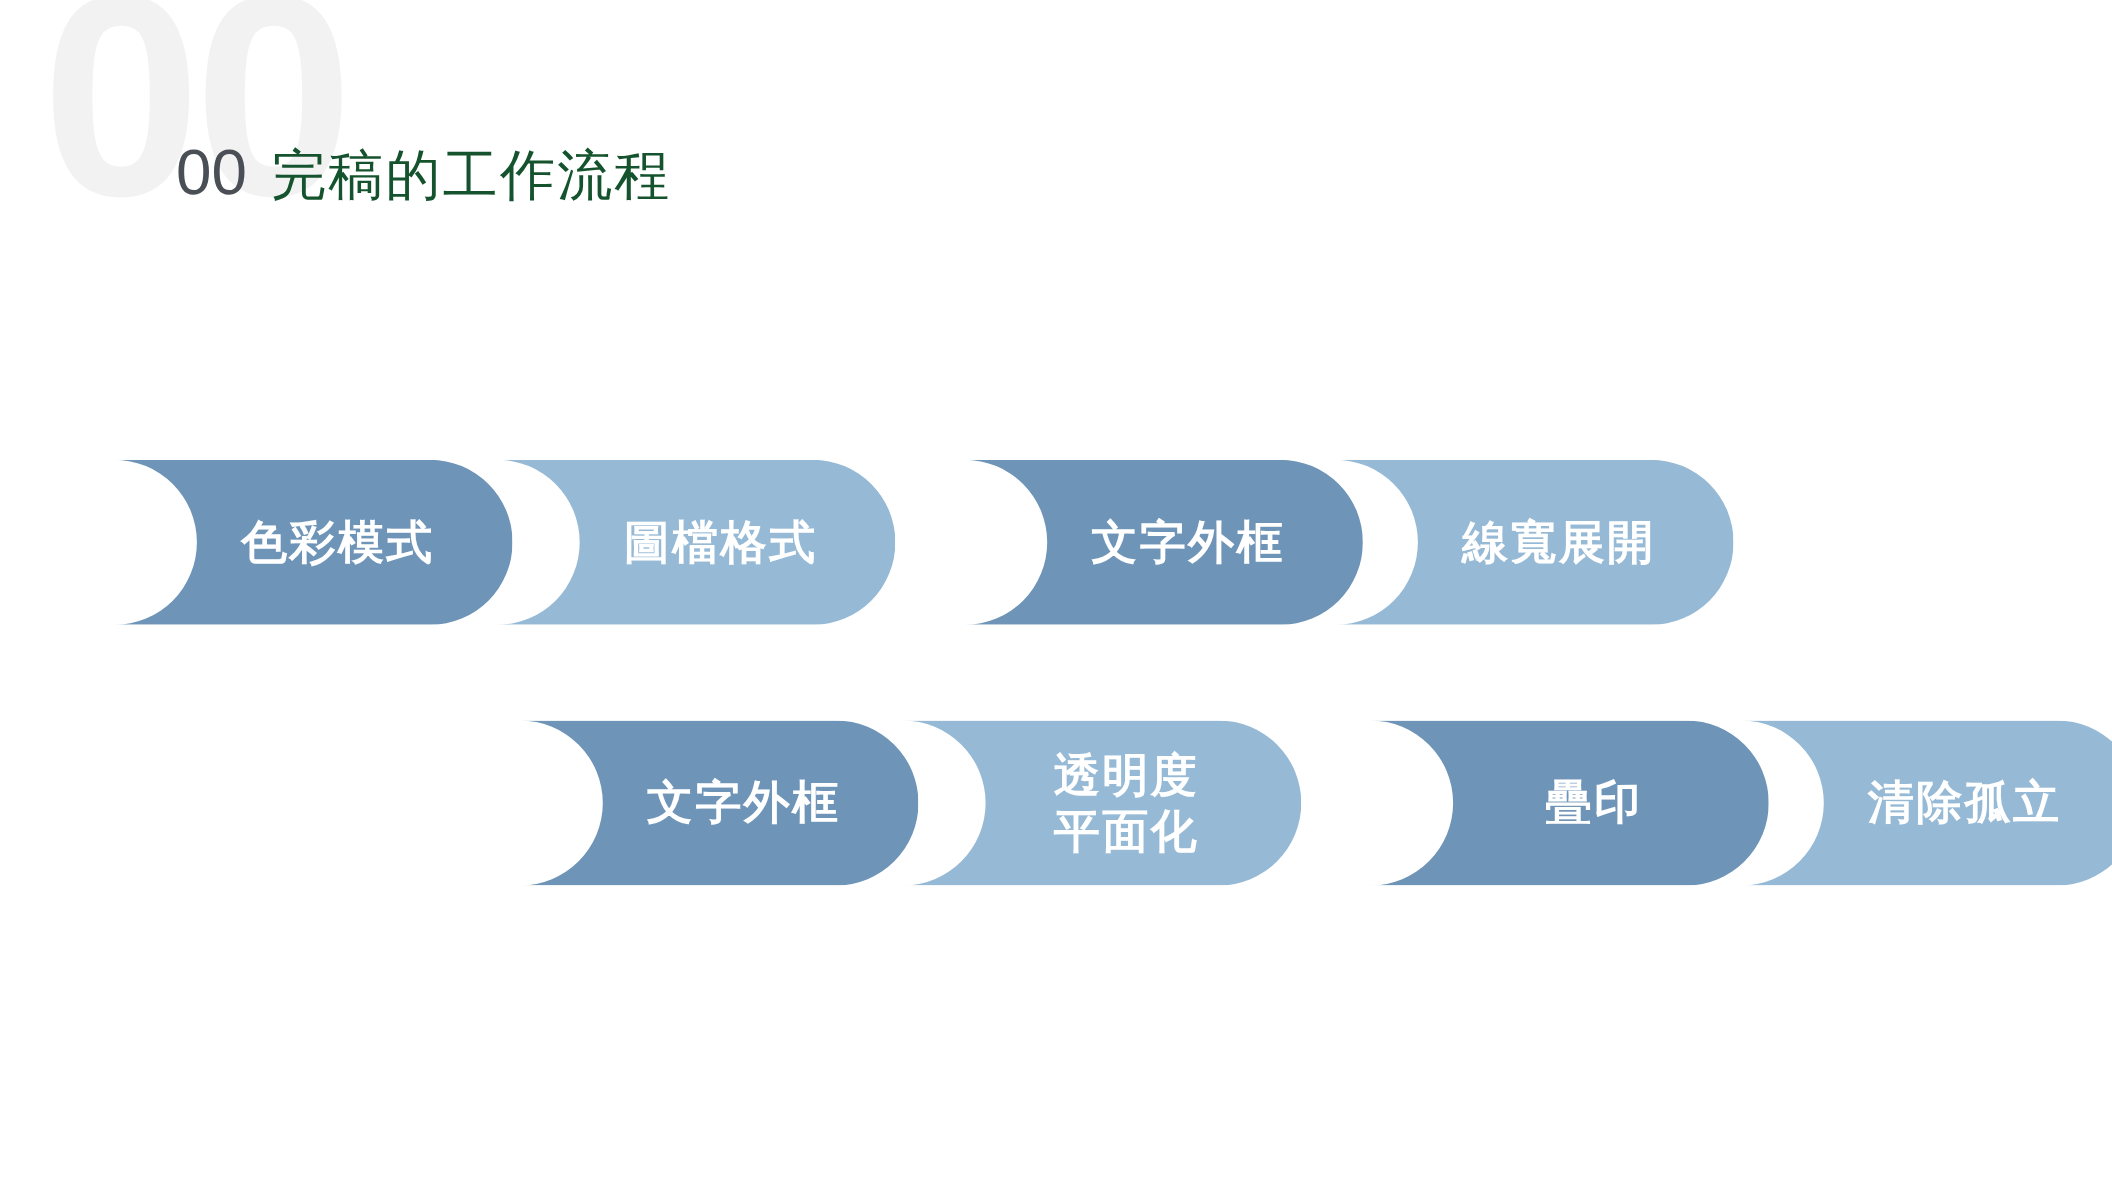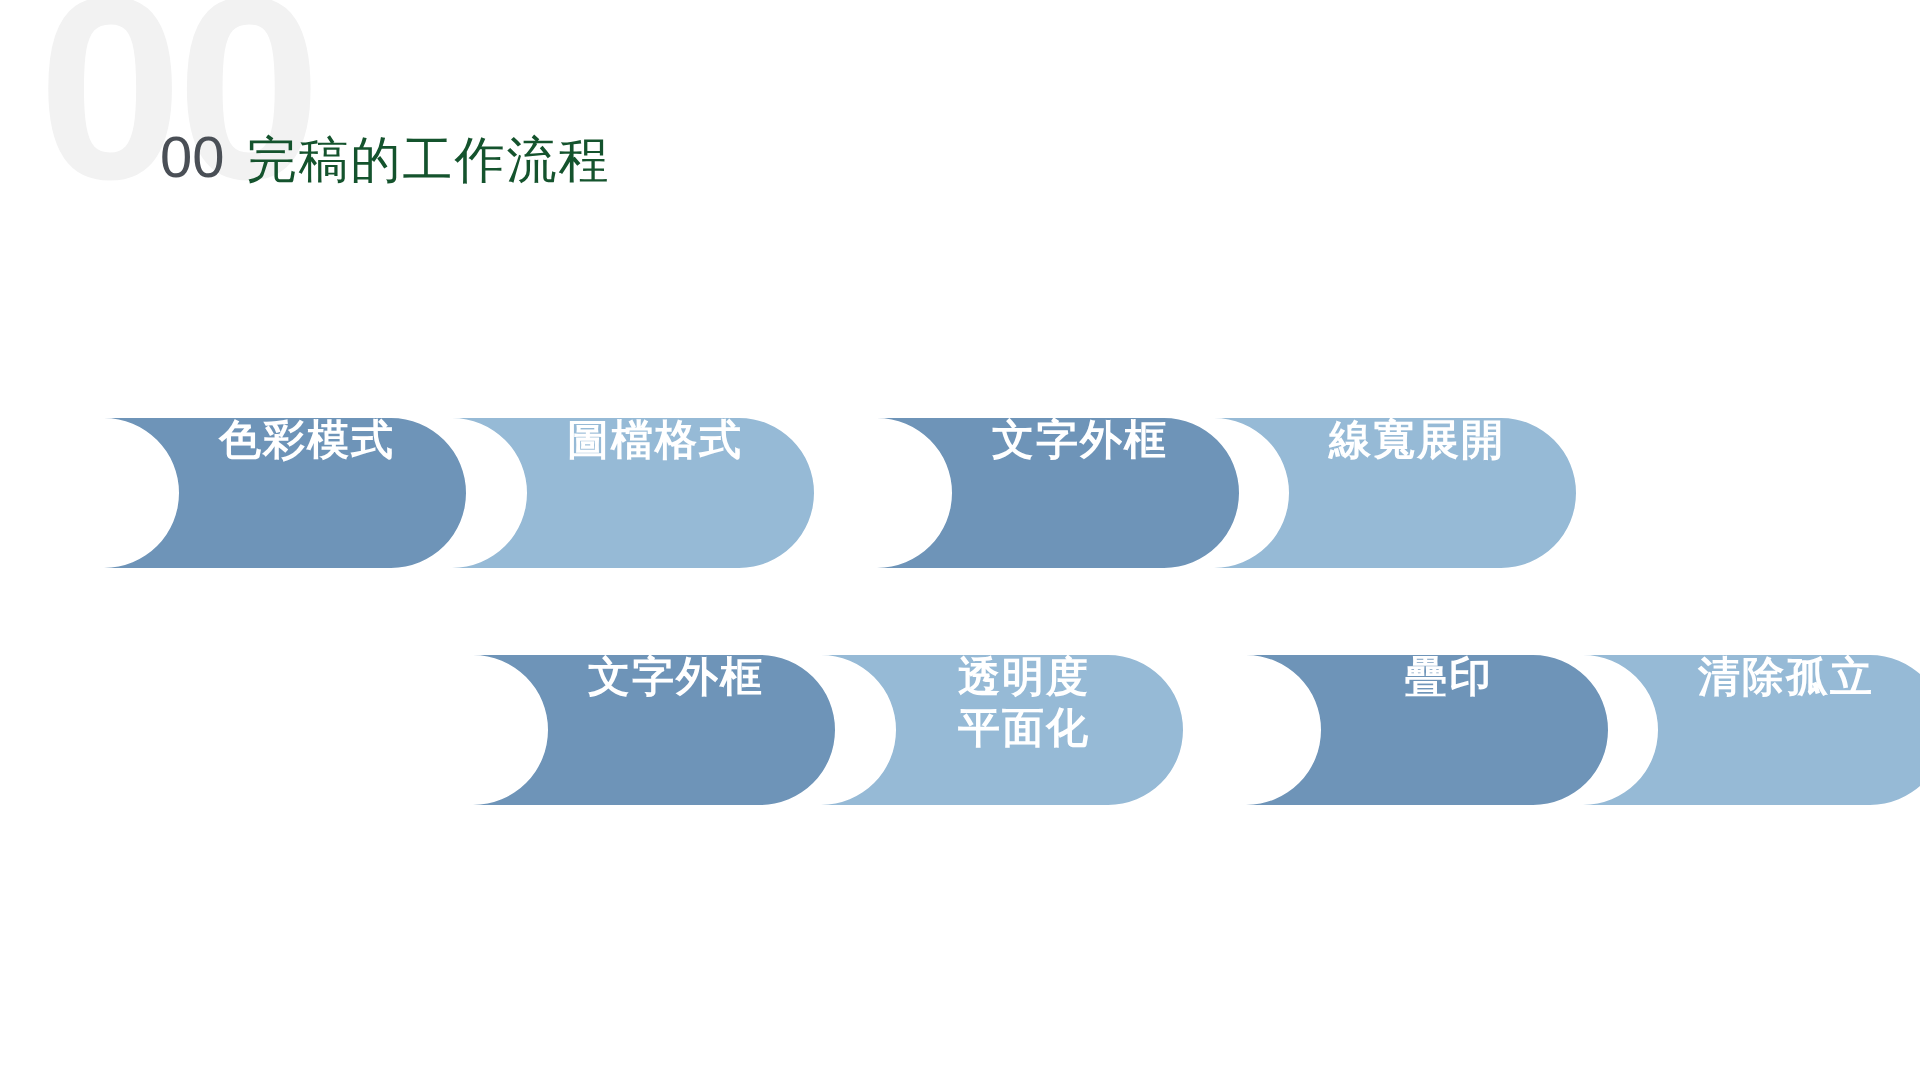--- a/index.html
+++ b/index.html
@@ -80,29 +80,28 @@
 
   #flow-row-1 { left: 104px; top: 418px; }
   #flow-row-2 { left: 473px; top: 655px; }
 
   .flow-step {
     position: absolute;
     top: 0;
     width: 362px;
     height: 150px;
     display: flex;
-    align-items: flex-start;
+    align-items: center;
     justify-content: center;
     box-sizing: border-box;
     padding-left: 58px;
     padding-right: 14px;
     
     -webkit-clip-path: path("M 0 0 L 287 0 A 75 75 0 0 1 287 150 L 0 150 A 75 75 0 0 0 0 0 Z");
     clip-path: path("M 0 0 L 287 0 A 75 75 0 0 1 287 150 L 0 150 A 75 75 0 0 0 0 0 Z");
-    font-family: Liberation Mono, monospace;
   }
 
   .flow-step:nth-child(1) { left: 0px; }
   .flow-step:nth-child(2) { left: 348px; }
   .flow-step:nth-child(3) { left: 773px; }
   .flow-step:nth-child(4) { left: 1110px; }
 
   .tone-dark  { background: #6e94b8; }
   .tone-light { background: #96bad6; }
 

